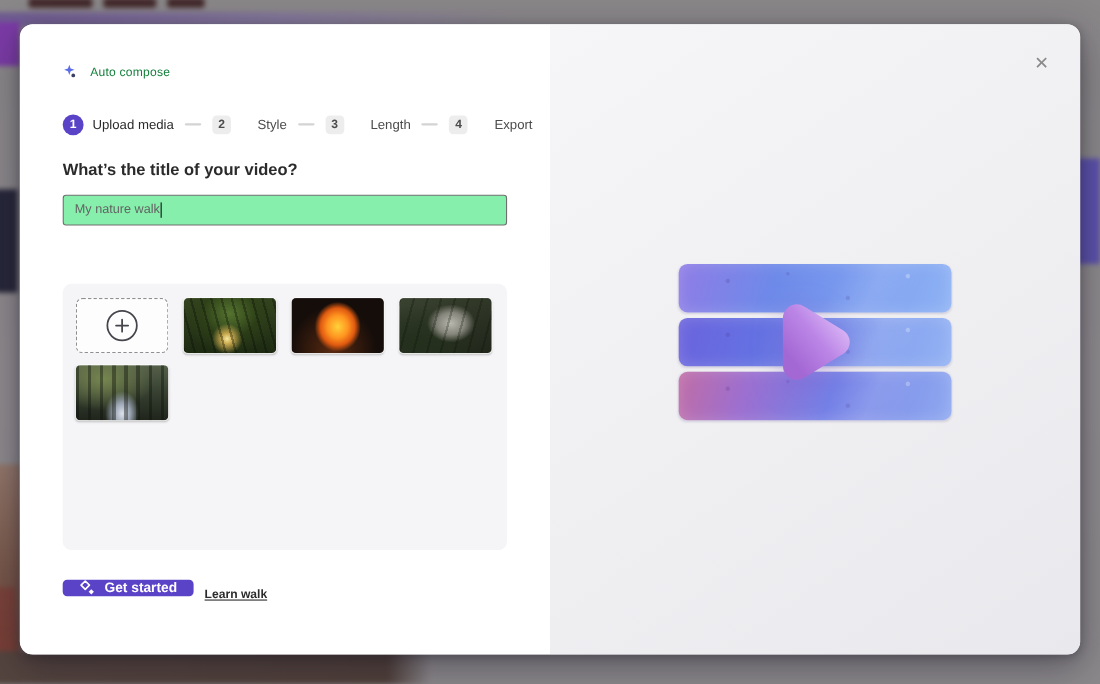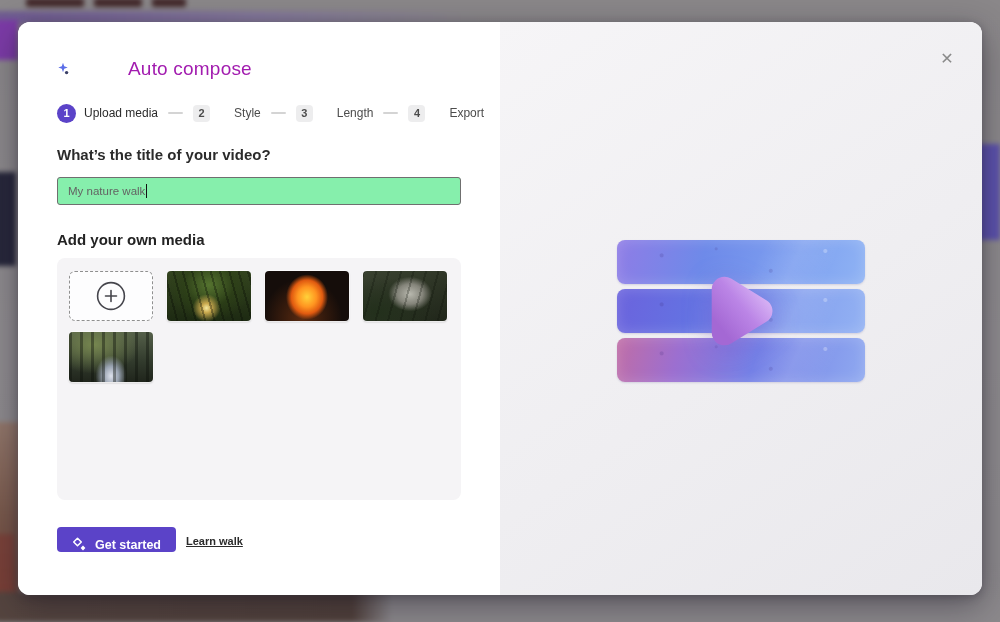--- a/index.html
+++ b/index.html
@@ -33,21 +33,21 @@
     position:absolute; left:18px; top:22px; width:964px; height:573px;
     background:#fff; border-radius:12px; overflow:hidden;
     box-shadow:0 10px 34px rgba(25,20,35,.45), 0 2px 8px rgba(25,20,35,.25);
   }
   .left-panel  { position:absolute; left:0; top:0; width:482px; height:100%; background:#fff; }
   .right-panel { position:absolute; left:482px; top:0; width:482px; height:100%;
     background:linear-gradient(145deg,#f6f5f7 0%,#efeef1 55%,#e9e8ec 100%); }
 
   
   .dlg-header { position:absolute; left:39px; top:36px; display:flex; align-items:center; gap:10px; }
-  .dlg-title { font-size:19px; color:#a21caf; letter-spacing:.2px;margin-left:46px; }
+  .dlg-title { font-size:11px; color:#15803d; letter-spacing:.2px; }
 
   
   .steps { position:absolute; left:39px; top:81px; display:flex; align-items:center; gap:10px; height:20px; }
   .step { display:flex; align-items:center; gap:8px; cursor:default; }
   .step-circle { width:19px; height:19px; border-radius:50%; background:#5b43c8; color:#fff;
     font-size:11px; font-weight:bold; display:flex; align-items:center; justify-content:center; }
   .step-badge { width:17px; height:17px; border-radius:4px; background:#ededee; color:#4c4c4c;
     font-size:11px; font-weight:600; display:flex; align-items:center; justify-content:center; }
   .step-label-active { font-size:12px; font-weight:normal; color:#2b2b2b; }
   .step-label { font-size:12px; color:#4c4c4c;margin-left:16px; }
@@ -94,23 +94,23 @@
   .t-path { left:12px; top:74px;
     background:
       radial-gradient(ellipse 28% 62% at 50% 88%, #dde1ec 0%, #98a2b0 32%, rgba(70,80,70,0) 66%),
       radial-gradient(ellipse at 30% 25%, #76864f 0%, rgba(70,85,45,0) 55%),
       linear-gradient(180deg,#55604a 0%,#313a2c 60%,#20251c 100%); }
   .t-path::after { content:""; position:absolute; inset:0; opacity:.5;
     background:repeating-linear-gradient(90deg, rgba(12,16,10,.8) 0 3px, transparent 3px 11px); }
 
   
   .get-started {
-    position:absolute; left:39px; top:505px; height:25px; padding:0 15px;
+    position:absolute; left:39px; top:505px; height:15px; padding:0 15px;
     background:#5b43c8; border:none; border-radius:4px; color:#fff;
-    display:flex; align-items:flex-end; gap:8px; font-family:inherit;
+    display:flex; align-items:flex-start; gap:8px; font-family:inherit;
     font-size:12.5px; font-weight:bold; cursor:pointer;
   }
   .learn-more { position:absolute; left:168px; top:513px; font-size:11px; font-weight:600;
     color:#2b2b2b; text-decoration:underline; cursor:pointer; }
 
   
   .close-btn { position:absolute; top:24px; right:22px; width:26px; height:26px; border:none;
     background:transparent; color:#8a8a8a; font-size:16px; line-height:26px; text-align:center;
     cursor:pointer; font-family:inherit; }
   .illustration { position:absolute; left:117px; top:218px; width:248px; height:142px; }
@@ -189,21 +189,20 @@
         </div>
       </div>
 
       <div class="question">What’s the title of your video?</div>
 
       <div class="title-input">
         <span class="title-input-text">My nature walk</span>
         <span class="caret"></span>
       </div>
 
-      <div class="media-heading">Add your own media</div>
 
       <div class="media-panel">
         <div class="tile add-tile">
           <span class="icon">
             <svg width="30" height="30" viewBox="0 0 30 30">
               <circle cx="15" cy="15" r="13.4" fill="none" stroke="#45454c" stroke-width="1.6"></circle>
               <path d="M15 9.5 V20.5 M9.5 15 H20.5" stroke="#45454c" stroke-width="1.6" stroke-linecap="round"></path>
             </svg>
           </span>
         </div>

